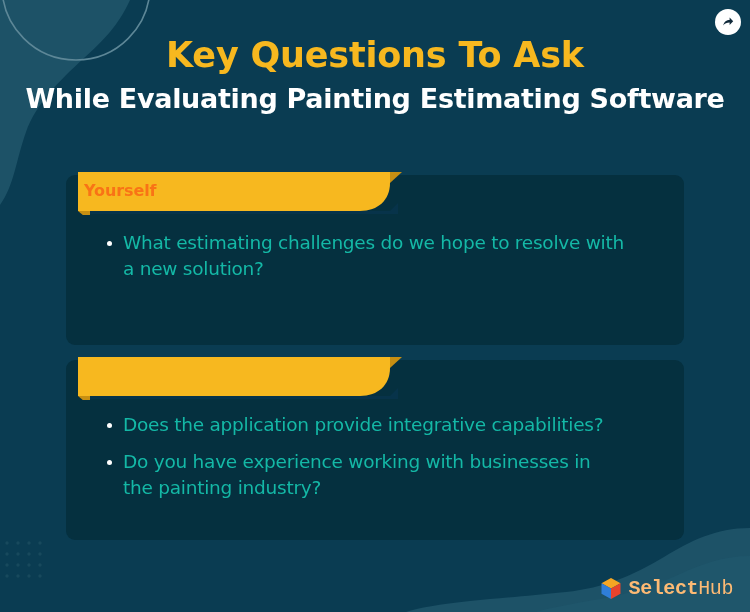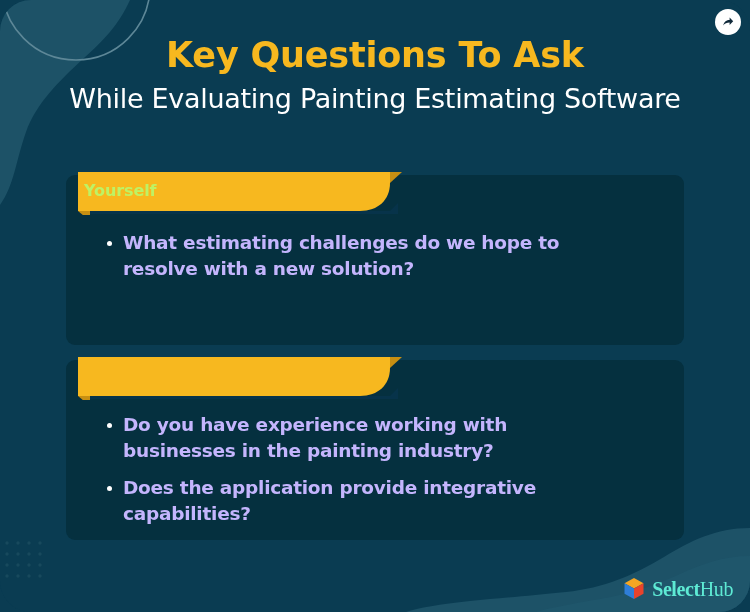--- a/index.html
+++ b/index.html
@@ -10,21 +10,20 @@
   }
   * { box-sizing: border-box; }
 
   .infographic {
     position: relative;
     width: 750px;
     height: 612px;
     overflow: hidden;
     background: #0a3c52;
     font-family: "Liberation Sans", sans-serif;
-    border-radius: 31px;
   }
 
   
   .bg-layer {
     position: absolute;
     inset: 0;
     width: 750px;
     height: 612px;
     pointer-events: none;
   }
@@ -62,21 +61,21 @@
     font-weight: bold;
     letter-spacing: -0.2px;
     line-height: 1.05;
     font-family: "DejaVu Sans", sans-serif;
   }
   .subtitle {
     margin: 0;
     padding-top: 10px;
     color: #ffffff;
     font-size: 27px;
-    font-weight: normal;
+    font-weight: bold;
     letter-spacing: -0.3px;
     line-height: 1.1;
     font-family: "DejaVu Sans", sans-serif;
   }
 
   
   .section {
     position: absolute;
     left: 66px;
     width: 618px;
@@ -110,21 +109,21 @@
     inset: 0;
     display: block;
   }
   .ribbon-label {
     position: absolute;
     left: 28px;
     top: 0;
     height: 41px;
     display: flex;
     align-items: center;
-    color: #bef264;
+    color: #f97316;
     font-size: 16px;
     font-weight: bold;
     letter-spacing: -0.1px;
     font-family: "DejaVu Sans", sans-serif;
     white-space: nowrap;
     z-index: 6;
   }
 
   
   .bullet-list {
@@ -132,24 +131,24 @@
     margin: 0;
     padding: 0;
     list-style: none;
     z-index: 4;
   }
   .list-1 { padding-top: 60px; }
   .list-2 { padding-top: 57px; }
 
   .bullet-item {
     position: relative;
-    color: #c4b5fd;
+    color: #14b8a6;
     font-size: 18.5px;
     line-height: 26px;
-    font-weight: bold;
+    font-weight: normal;
     font-family: "DejaVu Sans", sans-serif;
     padding-left: 57px;
     padding-right: 60px;
     margin-bottom: 11px;
     letter-spacing: -0.25px;
   }
   .bullet-item::before {
     content: "";
     position: absolute;
     left: 41px;
@@ -165,24 +164,24 @@
     position: absolute;
     right: 17px;
     bottom: 12px;
     display: flex;
     align-items: center;
     gap: 7px;
     z-index: 20;
   }
   .logo-mark { display: block; }
   .logo-text {
-    color: #5eead4;
+    color: #fdba74;
     font-size: 20px;
     letter-spacing: -0.4px;
-    font-family: Liberation Serif, serif;
+    font-family: Liberation Mono, monospace;
     line-height: 1;
   }
   .logo-text .lt-bold { font-weight: bold; }
   .logo-text .lt-light { font-weight: normal; }
 </style>
 </head>
 <body>
 
 <div class="infographic">
 
@@ -262,22 +261,22 @@
     <div class="ribbon-wrap">
       <svg class="ribbon-svg" viewBox="0 0 350 45" preserveAspectRatio="none">
         <path d="M22,41 L334,41 L342,33 L342,44 L30,44 Z" fill="#07334a"></path>
         <path d="M22,41 L34,41 L34,51 Z" fill="#c78f12"></path>
         <path d="M334,2 L346,2 L334,13 Z" fill="#c78f12"></path>
         <path d="M22,2 L334,2 L334,13 C334,30 322,41 304,41 L22,41 Z" fill="#f7b81f"></path>
       </svg>
     </div>
 
     <ul class="bullet-list list-2">
+      <li class="bullet-item">Does the application provide integrative capabilities?</li>
       <li class="bullet-item">Do you have experience working with businesses in the painting industry?</li>
-      <li class="bullet-item">Does the application provide integrative capabilities?</li>
     </ul>
   </div>
 
   <div class="logo">
     <svg class="logo-mark" width="22" height="23" viewBox="0 0 22 23">
       <path d="M11,1 L20.5,6.2 L11,11.5 L1.5,6.2 Z" fill="#f5a623"></path>
       <path d="M11,11.5 L20.5,6.2 L20.5,16.8 L11,22 Z" fill="#e8432c"></path>
       <path d="M11,11.5 L11,22 L1.5,16.8 L1.5,6.2 Z" fill="#2f7ed8"></path>
     </svg>
     <div class="logo-text">

